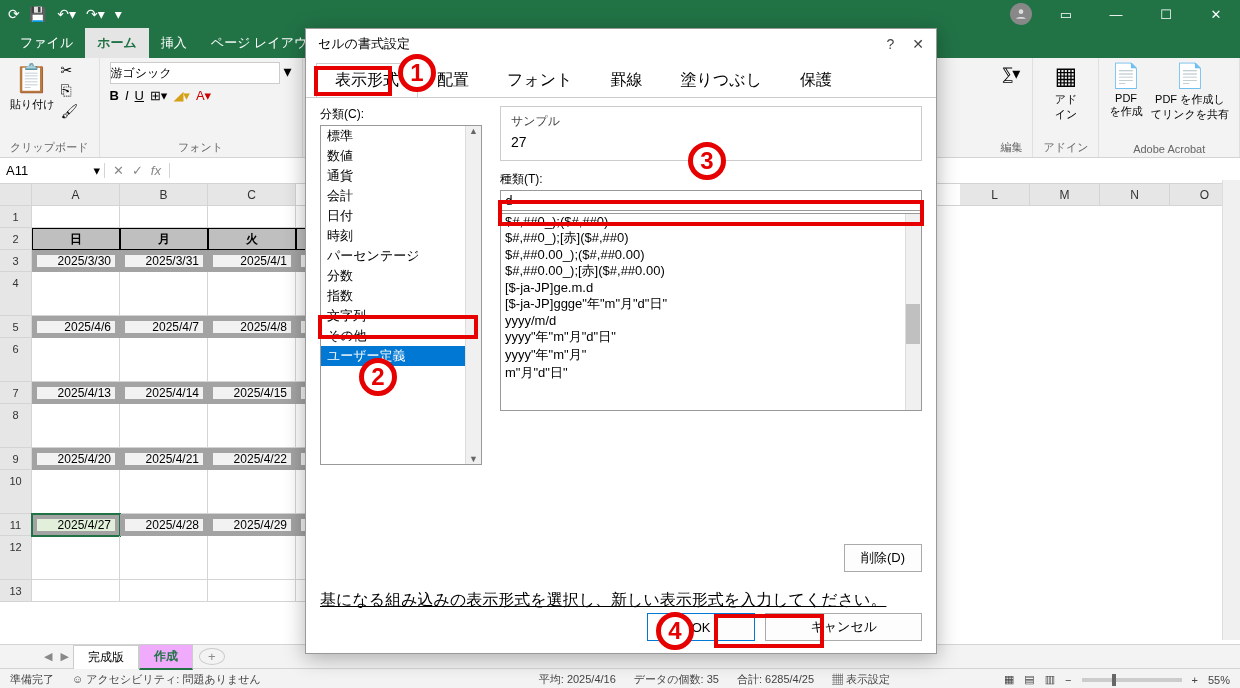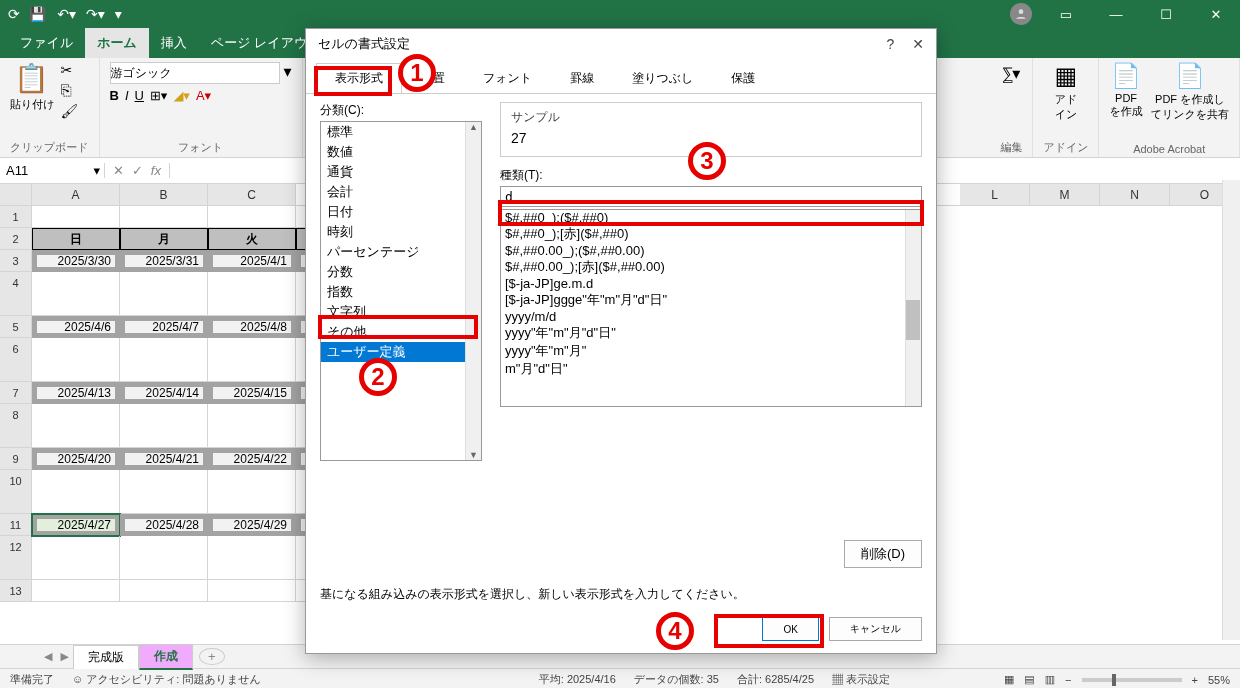--- a/index.html
+++ b/index.html
@@ -74,21 +74,21 @@
 .statusbar { height: 22px; background: #f3f3f3; border-top: 1px solid #d4d4d4; display: flex; align-items: center; font-size: 11px; padding: 0 10px; gap: 18px; color: #444; }
 .statusbar .right { margin-left: auto; display: flex; gap: 10px; align-items: center; }
 .zoom-slider { width: 100px; height: 4px; background: #ccc; position: relative; }
 .zoom-slider::after { content: ""; position: absolute; left: 30%; top: -4px; width: 4px; height: 12px; background: #666; }
 
 
 .dialog { position: absolute; left: 305px; top: 28px; width: 632px; height: 626px; background: #fff; border: 1px solid #999; box-shadow: 0 4px 20px rgba(0,0,0,0.3); display: flex; flex-direction: column; }
 .dlg-titlebar { height: 30px; display: flex; align-items: center; padding: 0 12px; font-size: 13px; }
 .dlg-titlebar .dlg-right { margin-left: auto; display: flex; gap: 18px; font-size: 14px; color: #444; }
 .dlg-tabs { display: flex; padding: 4px 10px 0 10px; gap: 0; }
-.dlg-tab { font-size: 12px; padding: 6px 18px; border: 1px solid transparent; cursor: pointer; }
+.dlg-tab { font-size: 16px; padding: 6px 18px; border: 1px solid transparent; cursor: pointer; }
 .dlg-tab.active { border: 1px solid #ccc; border-bottom-color: #fff; background: #fff; }
 .dlg-body { flex: 1; padding: 8px 14px; position: relative; border-top: 1px solid #ccc; margin-top: -1px; }
 .cat-label { font-size: 12px; margin-bottom: 2px; }
 .cat-list { width: 162px; height: 340px; border: 1px solid #999; font-size: 13px; overflow: hidden; position: relative; }
 .cat-list .item { padding: 1px 6px; }
 .cat-list .item.sel { background: #0078d4; color: #fff; }
 .cat-list .sb { position: absolute; right: 0; top: 0; width: 16px; height: 100%; background: #f0f0f0; border-left: 1px solid #ddd; display: flex; flex-direction: column; justify-content: space-between; align-items: center; }
 .cat-list .sb span { font-size: 9px; color: #666; }
 
 .sample-box { position: absolute; left: 194px; top: 8px; right: 14px; }
@@ -96,24 +96,24 @@
 .sample-frame .lbl { font-size: 12px; color: #444; }
 .sample-frame .val { font-size: 14px; padding-top: 4px; }
 .type-label { font-size: 12px; margin-top: 6px; }
 .type-input { width: 100%; border: 1px solid #999; font-size: 13px; padding: 2px 4px; font-family: monospace; margin-top: 2px; }
 .format-list { width: 100%; height: 198px; border: 1px solid #999; margin-top: 2px; font-size: 13px; font-family: monospace; overflow: hidden; position: relative; }
 .format-list .item { padding: 0 4px; }
 .format-list .sb { position: absolute; right: 0; top: 0; width: 16px; height: 100%; background: #f0f0f0; border-left: 1px solid #ddd; display: flex; flex-direction: column; }
 .format-list .sb .thumb { position: absolute; right: 1px; width: 14px; height: 40px; background: #c0c0c0; top: 90px; }
 
 .delete-btn { position: absolute; right: 14px; top: 446px; padding: 4px 16px; font-size: 13px; border: 1px solid #aaa; background: #fdfdfd; }
-.hint { position: absolute; left: 14px; top: 492px; font-size: 12px; }
+.hint { position: absolute; left: 14px; top: 492px; font-size: 16px; text-decoration: underline; }
 
 .dlg-buttons { padding: 12px 14px; display: flex; justify-content: flex-end; gap: 10px; }
-.dlg-buttons button { padding: 4px 20px; font-size: 10px; border: 1px solid #aaa; background: #fdfdfd; }
+.dlg-buttons button { padding: 4px 44px; font-size: 13px; border: 1px solid #aaa; background: #fdfdfd; }
 .dlg-buttons button.ok { border: 1px solid #0078d4; }
 
 
 .redbox { position: absolute; border: 4px solid #e60000; pointer-events: none; }
 .redcircle { position: absolute; width: 38px; height: 38px; border: 5px solid #e60000; border-radius: 50%; display: flex; align-items: center; justify-content: center; font-weight: 900; color: #e60000; font-size: 24px; background: #fff; pointer-events: none; }
 
 
 .vscroll { position: absolute; right: 0; top: 180px; width: 18px; bottom: 48px; background: #f0f0f0; border-left: 1px solid #ddd; }
 </style>
 </head>

